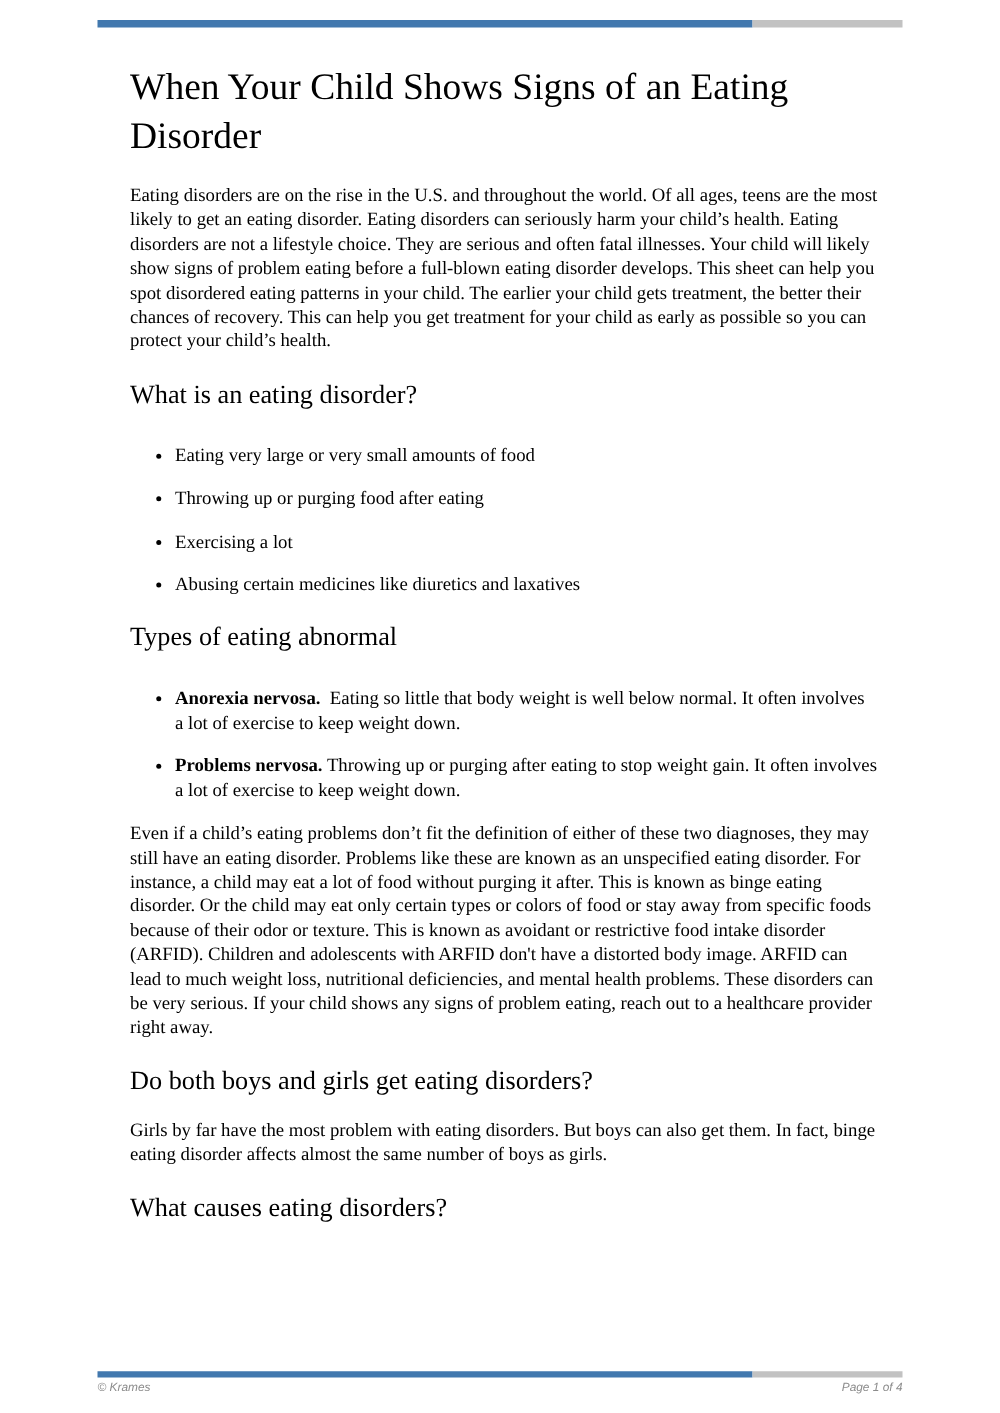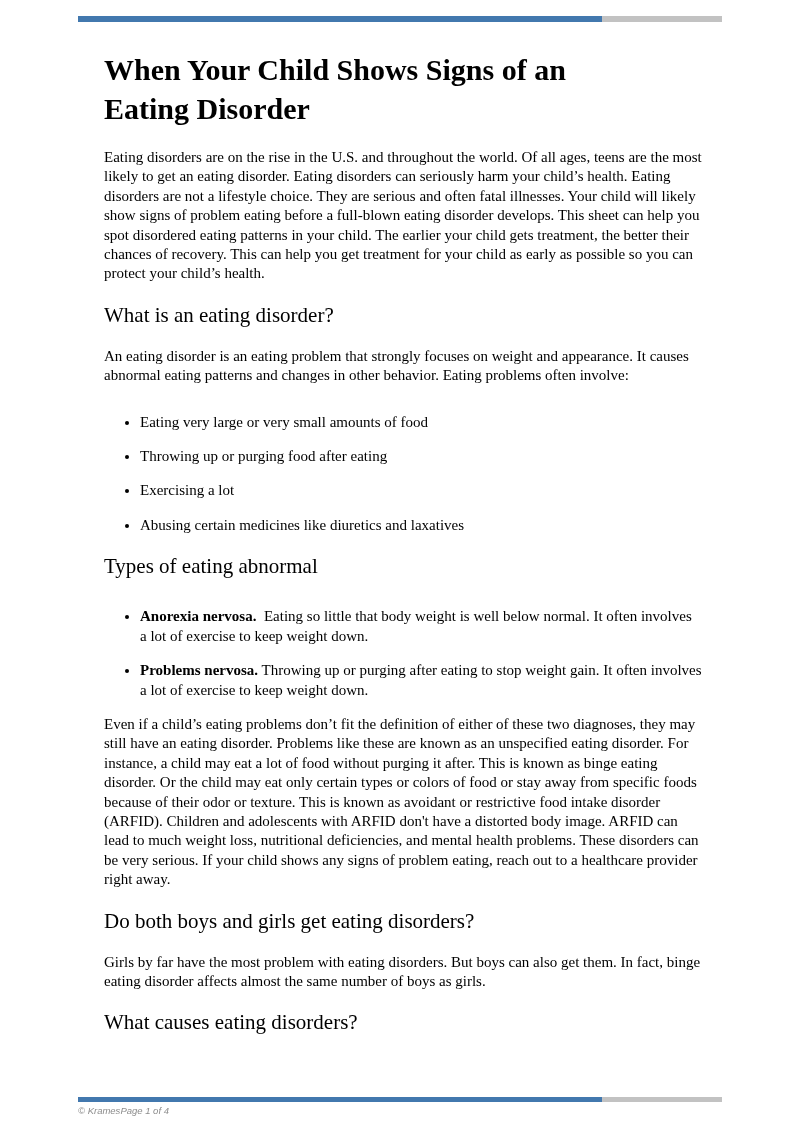--- a/index.html
+++ b/index.html
@@ -20,21 +20,21 @@
   .rule{
     position:absolute;left:78px;width:644px;display:flex;
   }
   .rule-top{top:16px;height:6px;}
   .rule-seg-blue{width:81.4%;height:100%;background:var(--accent-blue);}
   .rule-seg-gray{width:18.6%;height:100%;background:var(--rule-gray);}
   .content{
     position:absolute;left:104px;top:0;width:598px;
   }
   h1{
-    font-size:30px;line-height:39px;font-weight:bold;
+    font-size:30px;line-height:39px;font-weight:normal;
     margin:50px 0 20px;max-width:540px;
   }
   h2{
     font-size:21px;line-height:27px;font-weight:normal;
     margin:18px 0 18px;
   }
   p{
     font-size:15px;line-height:19.4px;
     margin:0 0 14px;
   }
@@ -44,42 +44,41 @@
   li{
     font-size:15px;line-height:19.4px;
     margin-bottom:15px;
   }
   li b{font-weight:bold;}
   .footer{
     position:absolute;left:78px;top:1097px;width:644px;
   }
   .rule-bottom{position:static;height:5px;display:flex;}
   .footer-row{
-    display:flex;align-items:baseline;
+    display:flex;justify-content:space-between;align-items:baseline;
     margin-top:3px;
     font-family:"Liberation Sans", sans-serif;
     font-style:italic;font-size:9.5px;color:var(--footer-gray);
   }
 </style>
 </head>
 <body>
 
 <div class="rule rule-top">
   <span class="rule-seg-blue"></span>
   <span class="rule-seg-gray"></span>
 </div>
 
 <div class="content">
 
   <h1>When Your Child Shows Signs of an Eating Disorder</h1>
 
   <p>Eating disorders are on the rise in the U.S. and throughout the world. Of all ages, teens are the most likely to get an eating disorder. Eating disorders can seriously harm your child’s health. Eating disorders are not a lifestyle choice. They are serious and often fatal illnesses. Your child will likely show signs of problem eating before a full-blown eating disorder develops. This sheet can help you spot disordered eating patterns in your child. The earlier your child gets treatment, the better their chances of recovery. This can help you get treatment for your child as early as possible so you can protect your child’s health.</p>
 
   <h2>What is an eating disorder?</h2>
-  <p>An eating disorder is an eating problem that strongly focuses on weight and appearance. It causes abnormal eating patterns and changes in other behavior. Eating problems often involve:</p>
   <ul>
     <li>Eating very large or very small amounts of food</li>
     <li>Throwing up or purging food after eating</li>
     <li>Exercising a lot</li>
     <li>Abusing certain medicines like diuretics and laxatives</li>
   </ul>
 
   <h2>Types of eating abnormal</h2>
   <ul>
     <li><b>Anorexia nervosa.</b><span>&nbsp; Eating so little that body weight is well below normal. It often involves a lot of exercise to keep weight down.</span></li>

